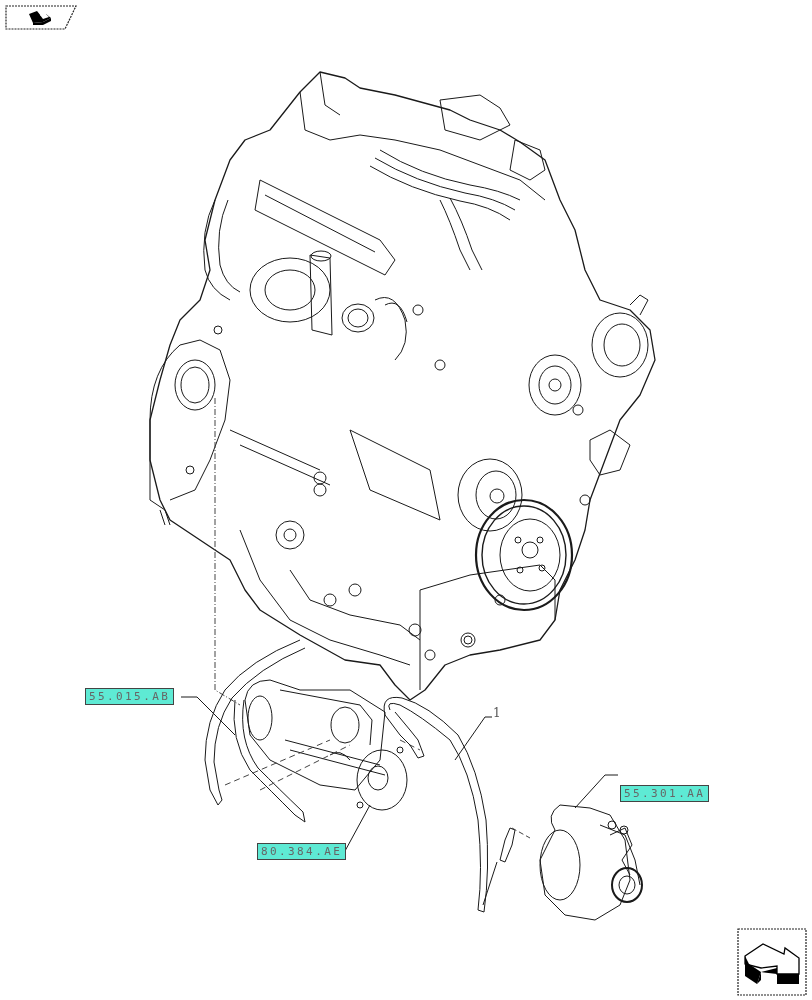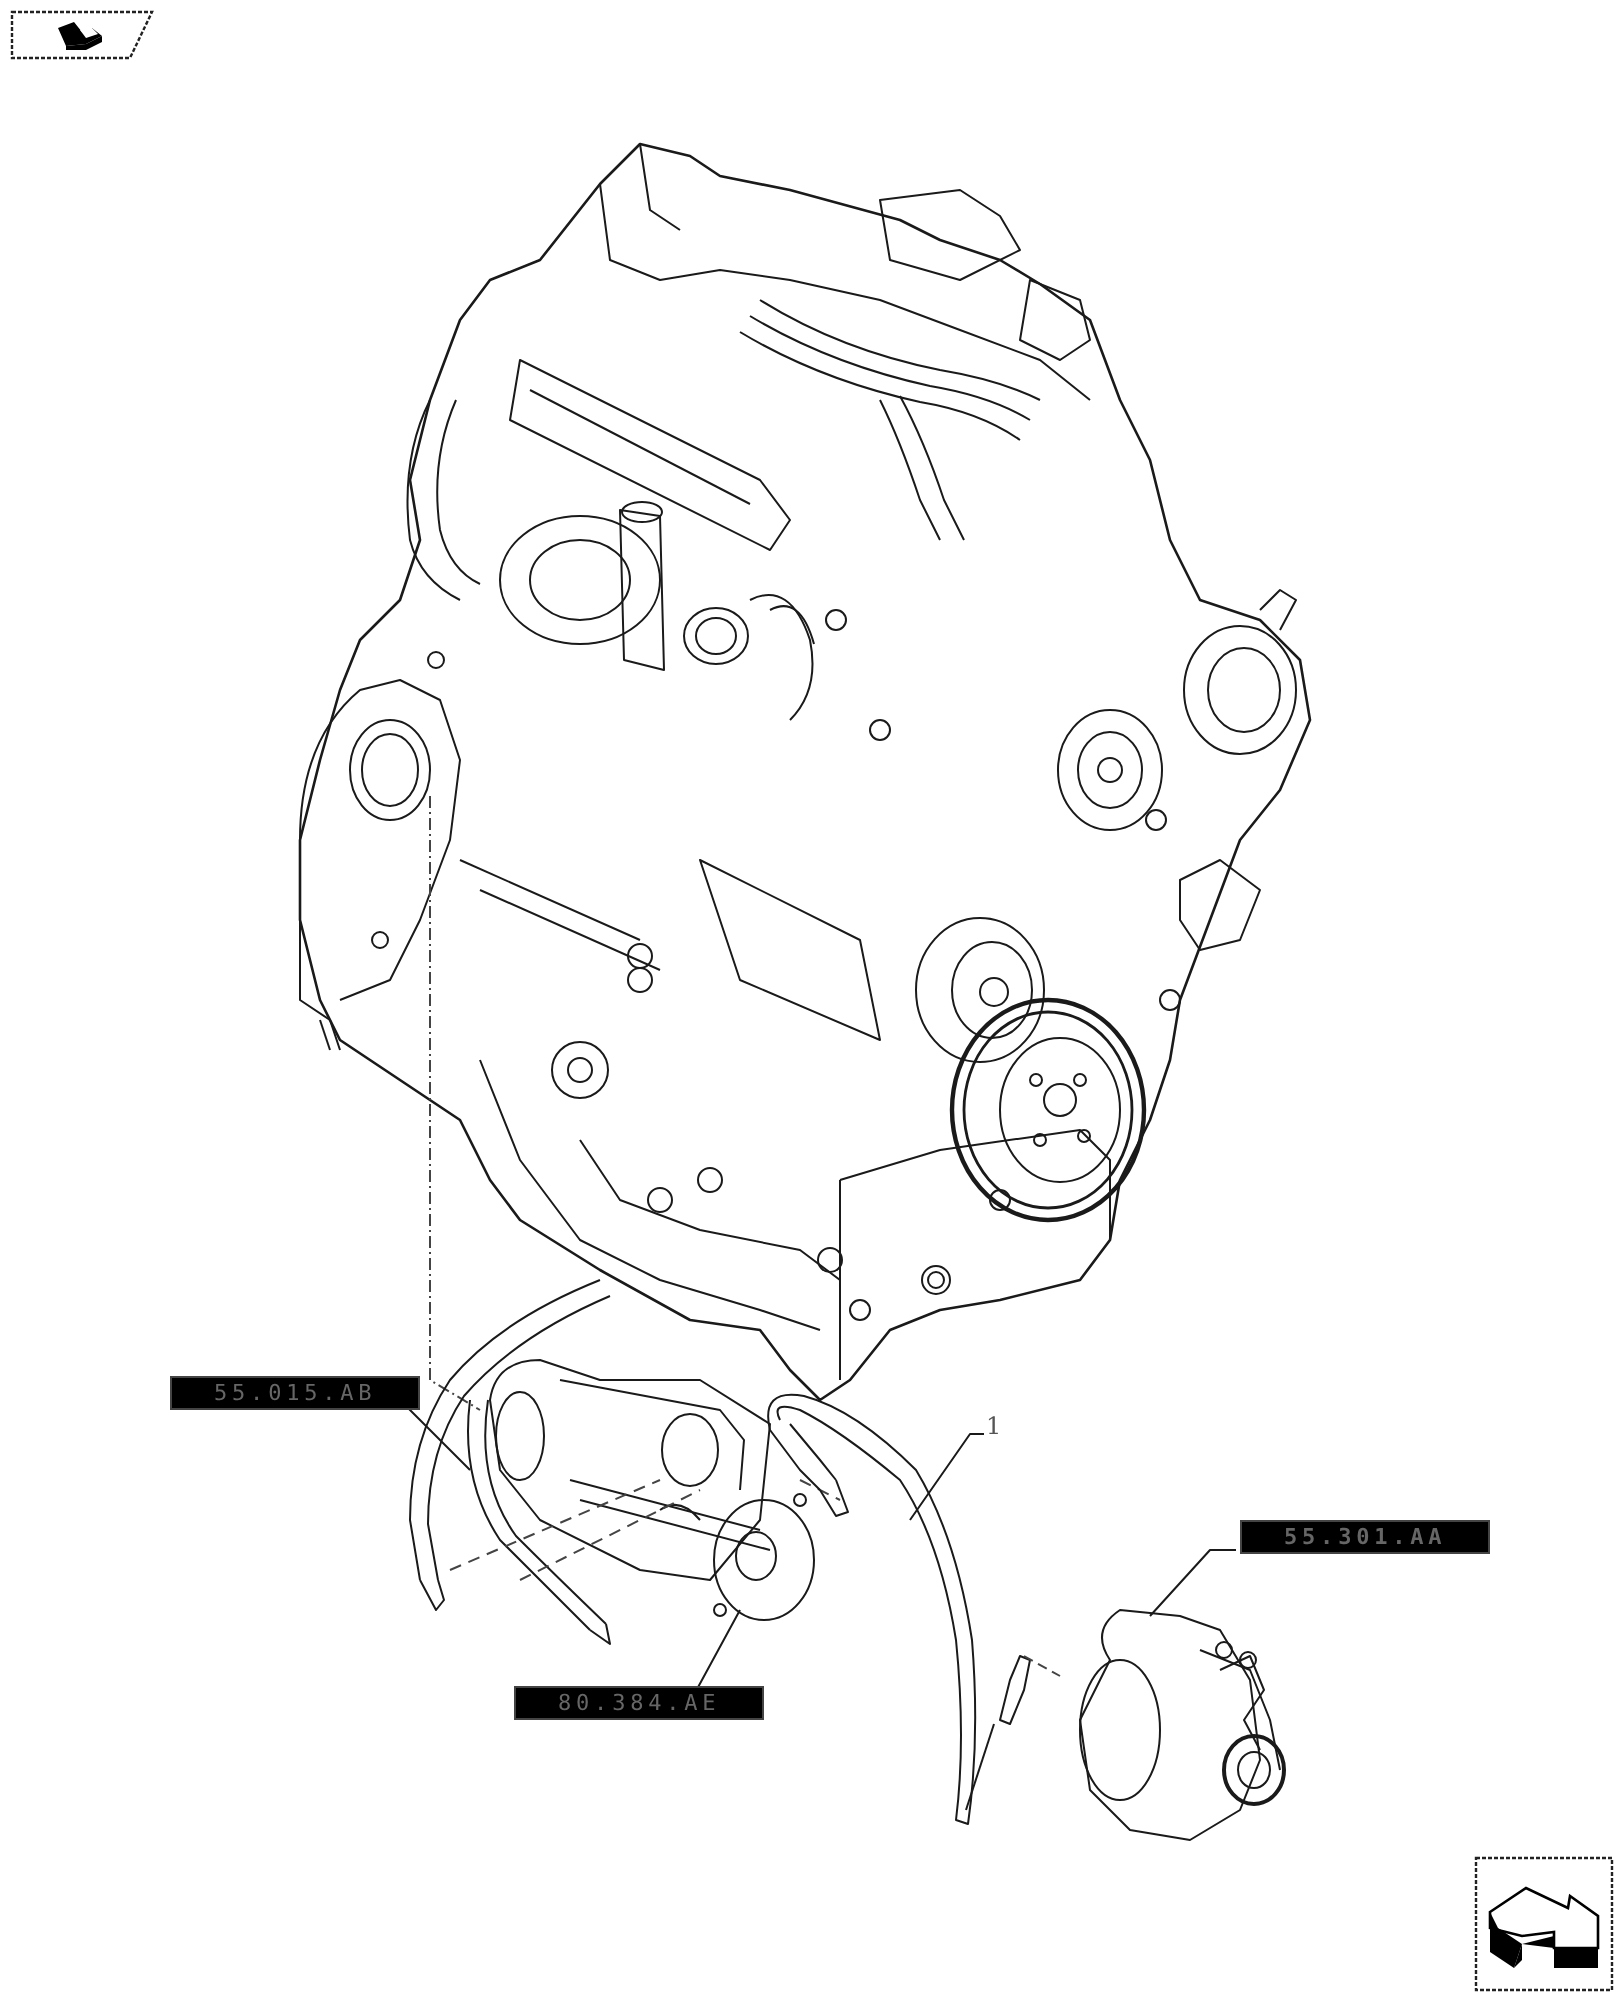--- a/index.html
+++ b/index.html
@@ -1,23 +1,23 @@
 <!DOCTYPE html>
 <html><head>
 <meta charset="utf-8">
 <style>
   html, body { margin:0; padding:0; background:#ffffff; }
   body { width:812px; height:1000px; position:relative; overflow:hidden;
          font-family:"DejaVu Sans Mono", monospace; color:#000; }
   .nav-back { position:absolute; left:5px; top:5px; width:72px; height:25px; }
   .nav-next { position:absolute; left:737px; top:928px; width:70px; height:68px; }
   .diagram { position:absolute; left:0; top:0; width:812px; height:1000px; }
-  .callout { position:absolute; border:1px solid #444; background:#000000;
+  .callout { position:absolute; border:1px solid #444; background:#5eead4;
              font-family:"DejaVu Sans Mono", monospace; font-size:11px;
-             letter-spacing:2.4px; color:#666; padding:1px 21px; line-height:13px;
+             letter-spacing:2.4px; color:#666; padding:1px 3px; line-height:13px;
              cursor:pointer; white-space:nowrap; }
   .callout-item { position:absolute; font-family:"DejaVu Serif", serif; font-size:12px; color:#555; }
 </style>
 </head>
 <body>
 
 <div class="nav-back">
   <svg width="72" height="25" viewBox="0 0 72 25">
     <polygon points="1,1 71,1 60,24 1,24" fill="#fff" stroke="#222" stroke-width="1.2" stroke-dasharray="2,1"></polygon>
     <polygon points="24,9 32,6 36,11 41,9 46,13 38,17 28,18" fill="#000"></polygon>
@@ -163,21 +163,21 @@
 
     <path d="M181,697 L197,697 L235,735"></path>
     <path d="M337,851 L345,851 L370,805"></path>
     <path d="M618,775 L605,775 L575,808"></path>
     <path d="M492,717 L485,717 L455,760"></path>
   </g>
 </svg>
 
 <div class="callout" style="left:85px; top:688px;">55.015.AB</div>
 <div class="callout" style="left:257px; top:843px;">80.384.AE</div>
-<div class="callout" style="left:620px; top:760px;font-weight:bold;">55.301.AA</div>
+<div class="callout" style="left:620px; top:785px;">55.301.AA</div>
 <div class="callout-item" style="left:493px; top:706px;">1</div>
 
 <div class="nav-next">
   <svg width="70" height="68" viewBox="0 0 70 68">
     <rect x="1" y="1" width="68" height="66" fill="#fff" stroke="#222" stroke-width="1.2" stroke-dasharray="2,1"></rect>
     <polygon points="8,28 26,16 47,26 48,20 62,30 62,46 40,46 40,38 24,40 8,36" fill="#fff" stroke="#000" stroke-width="1.3"></polygon>
     <polygon points="8,28 8,48 20,56 24,44 12,36" fill="#000"></polygon>
     <polygon points="24,44 40,46 40,56 62,56 62,46 40,46 40,40" fill="#000"></polygon>
     <polygon points="20,56 24,44 24,52" fill="#000"></polygon>
   </svg>

